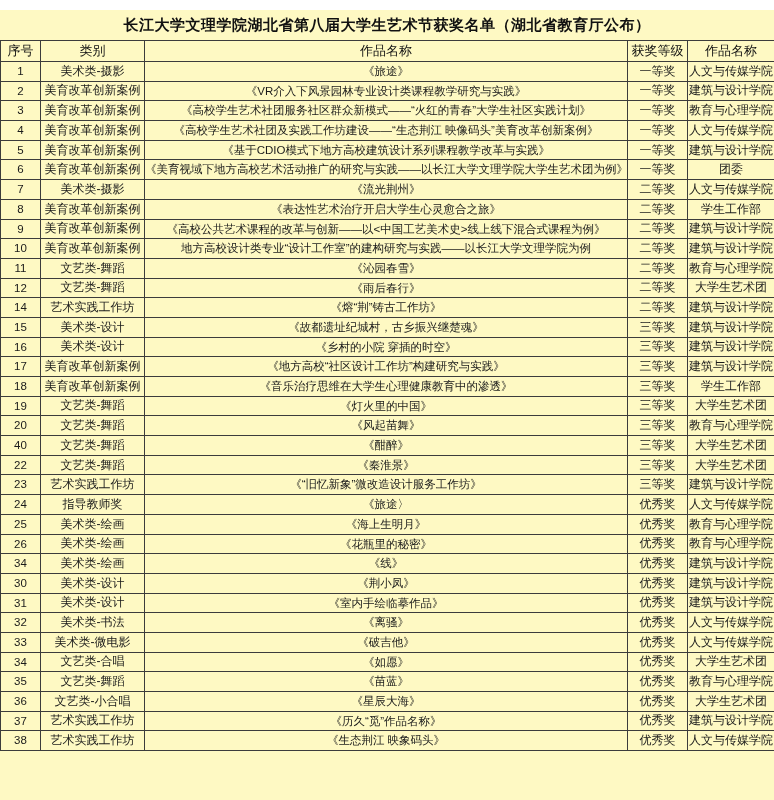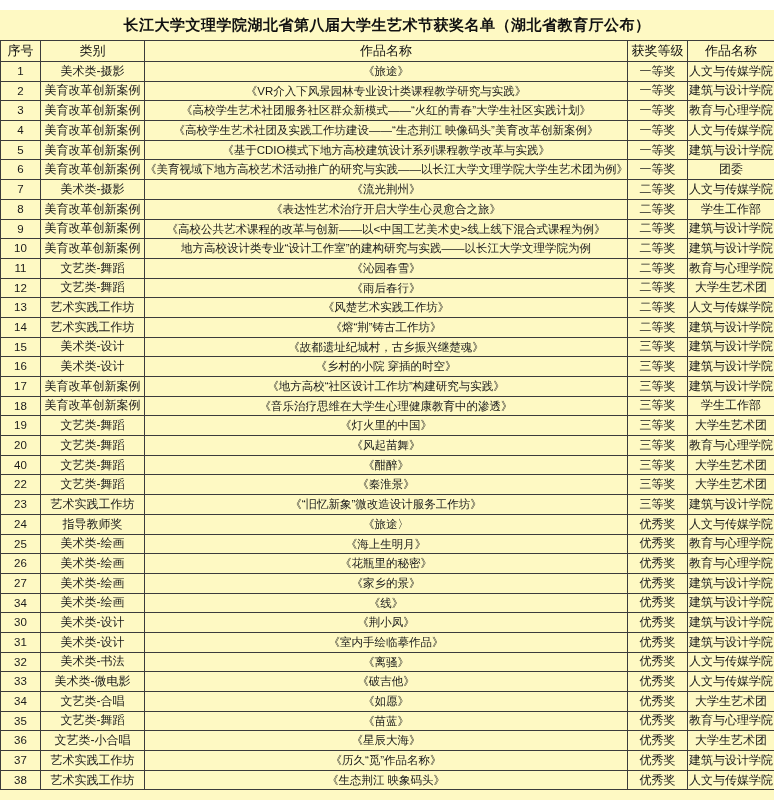--- a/index.html
+++ b/index.html
@@ -165,27 +165,20 @@
           <td class="col-unit">教育与心理学院</td>
         </tr>
         <tr>
           <td class="col-no">12</td>
           <td class="col-category">文艺类-舞蹈</td>
           <td class="col-title">《雨后春行》</td>
           <td class="col-award">二等奖</td>
           <td class="col-unit">大学生艺术团</td>
         </tr>
         <tr>
-          <td class="col-no">13</td>
-          <td class="col-category">艺术实践工作坊</td>
-          <td class="col-title">《风楚艺术实践工作坊》</td>
-          <td class="col-award">二等奖</td>
-          <td class="col-unit">人文与传媒学院</td>
-        </tr>
-        <tr>
           <td class="col-no">14</td>
           <td class="col-category">艺术实践工作坊</td>
           <td class="col-title">《熔“荆”铸古工作坊》</td>
           <td class="col-award">二等奖</td>
           <td class="col-unit">建筑与设计学院</td>
         </tr>
         <tr>
           <td class="col-no">15</td>
           <td class="col-category">美术类-设计</td>
           <td class="col-title">《故都遗址纪城村，古乡振兴继楚魂》</td>
@@ -261,27 +254,20 @@
           <td class="col-title">《海上生明月》</td>
           <td class="col-award">优秀奖</td>
           <td class="col-unit">教育与心理学院</td>
         </tr>
         <tr>
           <td class="col-no">26</td>
           <td class="col-category">美术类-绘画</td>
           <td class="col-title">《花瓶里的秘密》</td>
           <td class="col-award">优秀奖</td>
           <td class="col-unit">教育与心理学院</td>
-        </tr>
-        <tr>
-          <td class="col-no">27</td>
-          <td class="col-category">美术类-绘画</td>
-          <td class="col-title">《家乡的景》</td>
-          <td class="col-award">优秀奖</td>
-          <td class="col-unit">建筑与设计学院</td>
         </tr>
         <tr>
           <td class="col-no">34</td>
           <td class="col-category">美术类-绘画</td>
           <td class="col-title">《线》</td>
           <td class="col-award">优秀奖</td>
           <td class="col-unit">建筑与设计学院</td>
         </tr>
         <tr>
           <td class="col-no">30</td>

